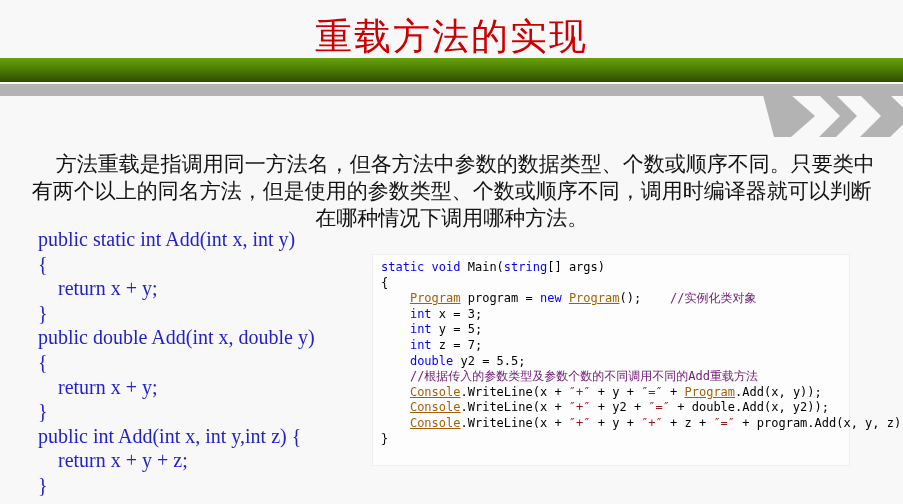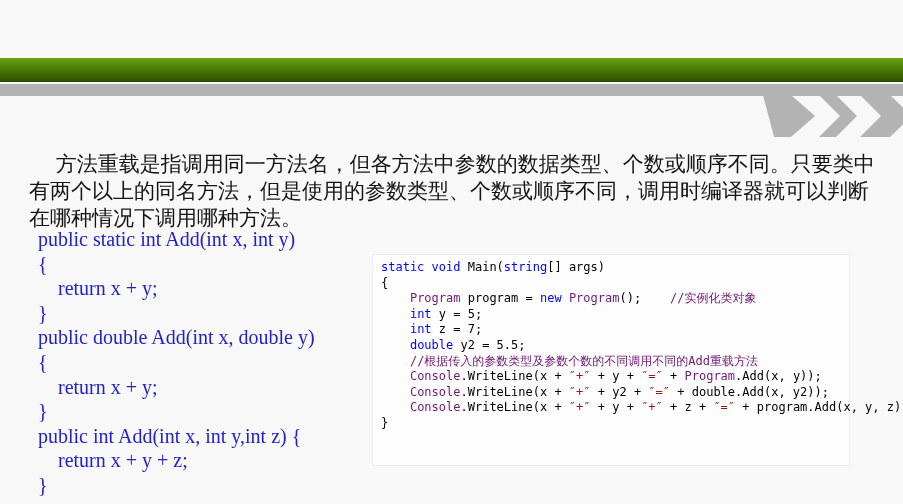--- a/index.html
+++ b/index.html
@@ -20,47 +20,49 @@
   }
   .gray-bar{
     position:absolute;top:84px;left:0;width:100%;height:12px;
     background:#b3b3b3;
   }
   .chevrons{position:absolute;top:95px;right:0;display:block;}
   .paragraph{
     position:absolute;left:29px;top:151px;
     font-size:21px;line-height:27px;color:#141414;
     white-space:pre;
+    text-align:center;
   }
   .left-code{
     position:absolute;left:38px;top:227px;
     font-size:20px;line-height:24.6px;color:#2222cc;
     white-space:pre;
     font-family:"Liberation Serif","DejaVu Serif",serif;
   }
   .code-box{
     position:absolute;left:372px;top:254px;width:478px;height:212px;
     box-sizing:border-box;
     background:#fdfdfd;border:1px solid #efefef;
     padding:5px 0 0 8px;
     font-family:"DejaVu Sans Mono","Liberation Mono",monospace;
     font-size:12px;line-height:15.6px;
   }
   .code-line{white-space:pre;}
   .tok-k{color:#0000ff;text-align:center;}
-  .tok-t{color:#701a75;}
+  .tok-t{color:#a16207;text-decoration:underline;}
   .tok-c{color:#701a75;}
   .tok-s{color:#a31515;}
   .tok-p{color:#000000;}
 </style>
 </head>
 <body>
 
 <div class="slide">
 
+  <div class="title">重载方法的实现</div>
 
   <div class="green-bar"></div>
   <div class="gray-bar"></div>
 
   <svg class="chevrons" width="148" height="42" viewBox="0 0 148 42">
     <polygon points="8,0 36,0 60,21 36,42 19,42" fill="#b3b3b3"></polygon>
     <polygon points="64,0 81,0 102,21 81,42 64,42 85,21" fill="#b3b3b3"></polygon>
     <polygon points="105,0 135,0 157,21 135,42 105,42 126,21" fill="#b3b3b3"></polygon>
   </svg>
 
@@ -78,20 +80,21 @@
 }
 public int Add(int x, int y,int z) {
     return x + y + z;
 }</div>
 
   <div class="code-box">
     <div>
         <div class="code-line"><span class="tok-k">static</span><span class="tok-p"> </span><span class="tok-k">void</span><span class="tok-p"> Main(</span><span class="tok-k">string</span><span class="tok-p">[] args)</span></div>
         <div class="code-line"><span class="tok-p">{</span></div>
         <div class="code-line"><span class="tok-p">    </span><span class="tok-t">Program</span><span class="tok-p"> program = </span><span class="tok-k">new</span><span class="tok-p"> </span><span class="tok-t">Program</span><span class="tok-p">();    </span><span class="tok-c">//实例化类对象</span></div>
+        <div class="code-line"><span class="tok-p">    </span><span class="tok-k">int</span><span class="tok-p"> x = 3;</span></div>
         <div class="code-line"><span class="tok-p">    </span><span class="tok-k">int</span><span class="tok-p"> y = 5;</span></div>
         <div class="code-line"><span class="tok-p">    </span><span class="tok-k">int</span><span class="tok-p"> z = 7;</span></div>
         <div class="code-line"><span class="tok-p">    </span><span class="tok-k">double</span><span class="tok-p"> y2 = 5.5;</span></div>
         <div class="code-line"><span class="tok-p">    </span><span class="tok-c">//根据传入的参数类型及参数个数的不同调用不同的Add重载方法</span></div>
         <div class="code-line"><span class="tok-p">    </span><span class="tok-t">Console</span><span class="tok-p">.WriteLine(x + </span><span class="tok-s">″+″</span><span class="tok-p"> + y + </span><span class="tok-s">″=″</span><span class="tok-p"> + </span><span class="tok-t">Program</span><span class="tok-p">.Add(x, y));</span></div>
         <div class="code-line"><span class="tok-p">    </span><span class="tok-t">Console</span><span class="tok-p">.WriteLine(x + </span><span class="tok-s">″+″</span><span class="tok-p"> + y2 + </span><span class="tok-s">″=″</span><span class="tok-p"> + double.Add(x, y2));</span></div>
         <div class="code-line"><span class="tok-p">    </span><span class="tok-t">Console</span><span class="tok-p">.WriteLine(x + </span><span class="tok-s">″+″</span><span class="tok-p"> + y + </span><span class="tok-s">″+″</span><span class="tok-p"> + z + </span><span class="tok-s">″=″</span><span class="tok-p"> + program.Add(x, y, z));</span></div>
         <div class="code-line"><span class="tok-p">}</span></div>
       </div>
   </div>

